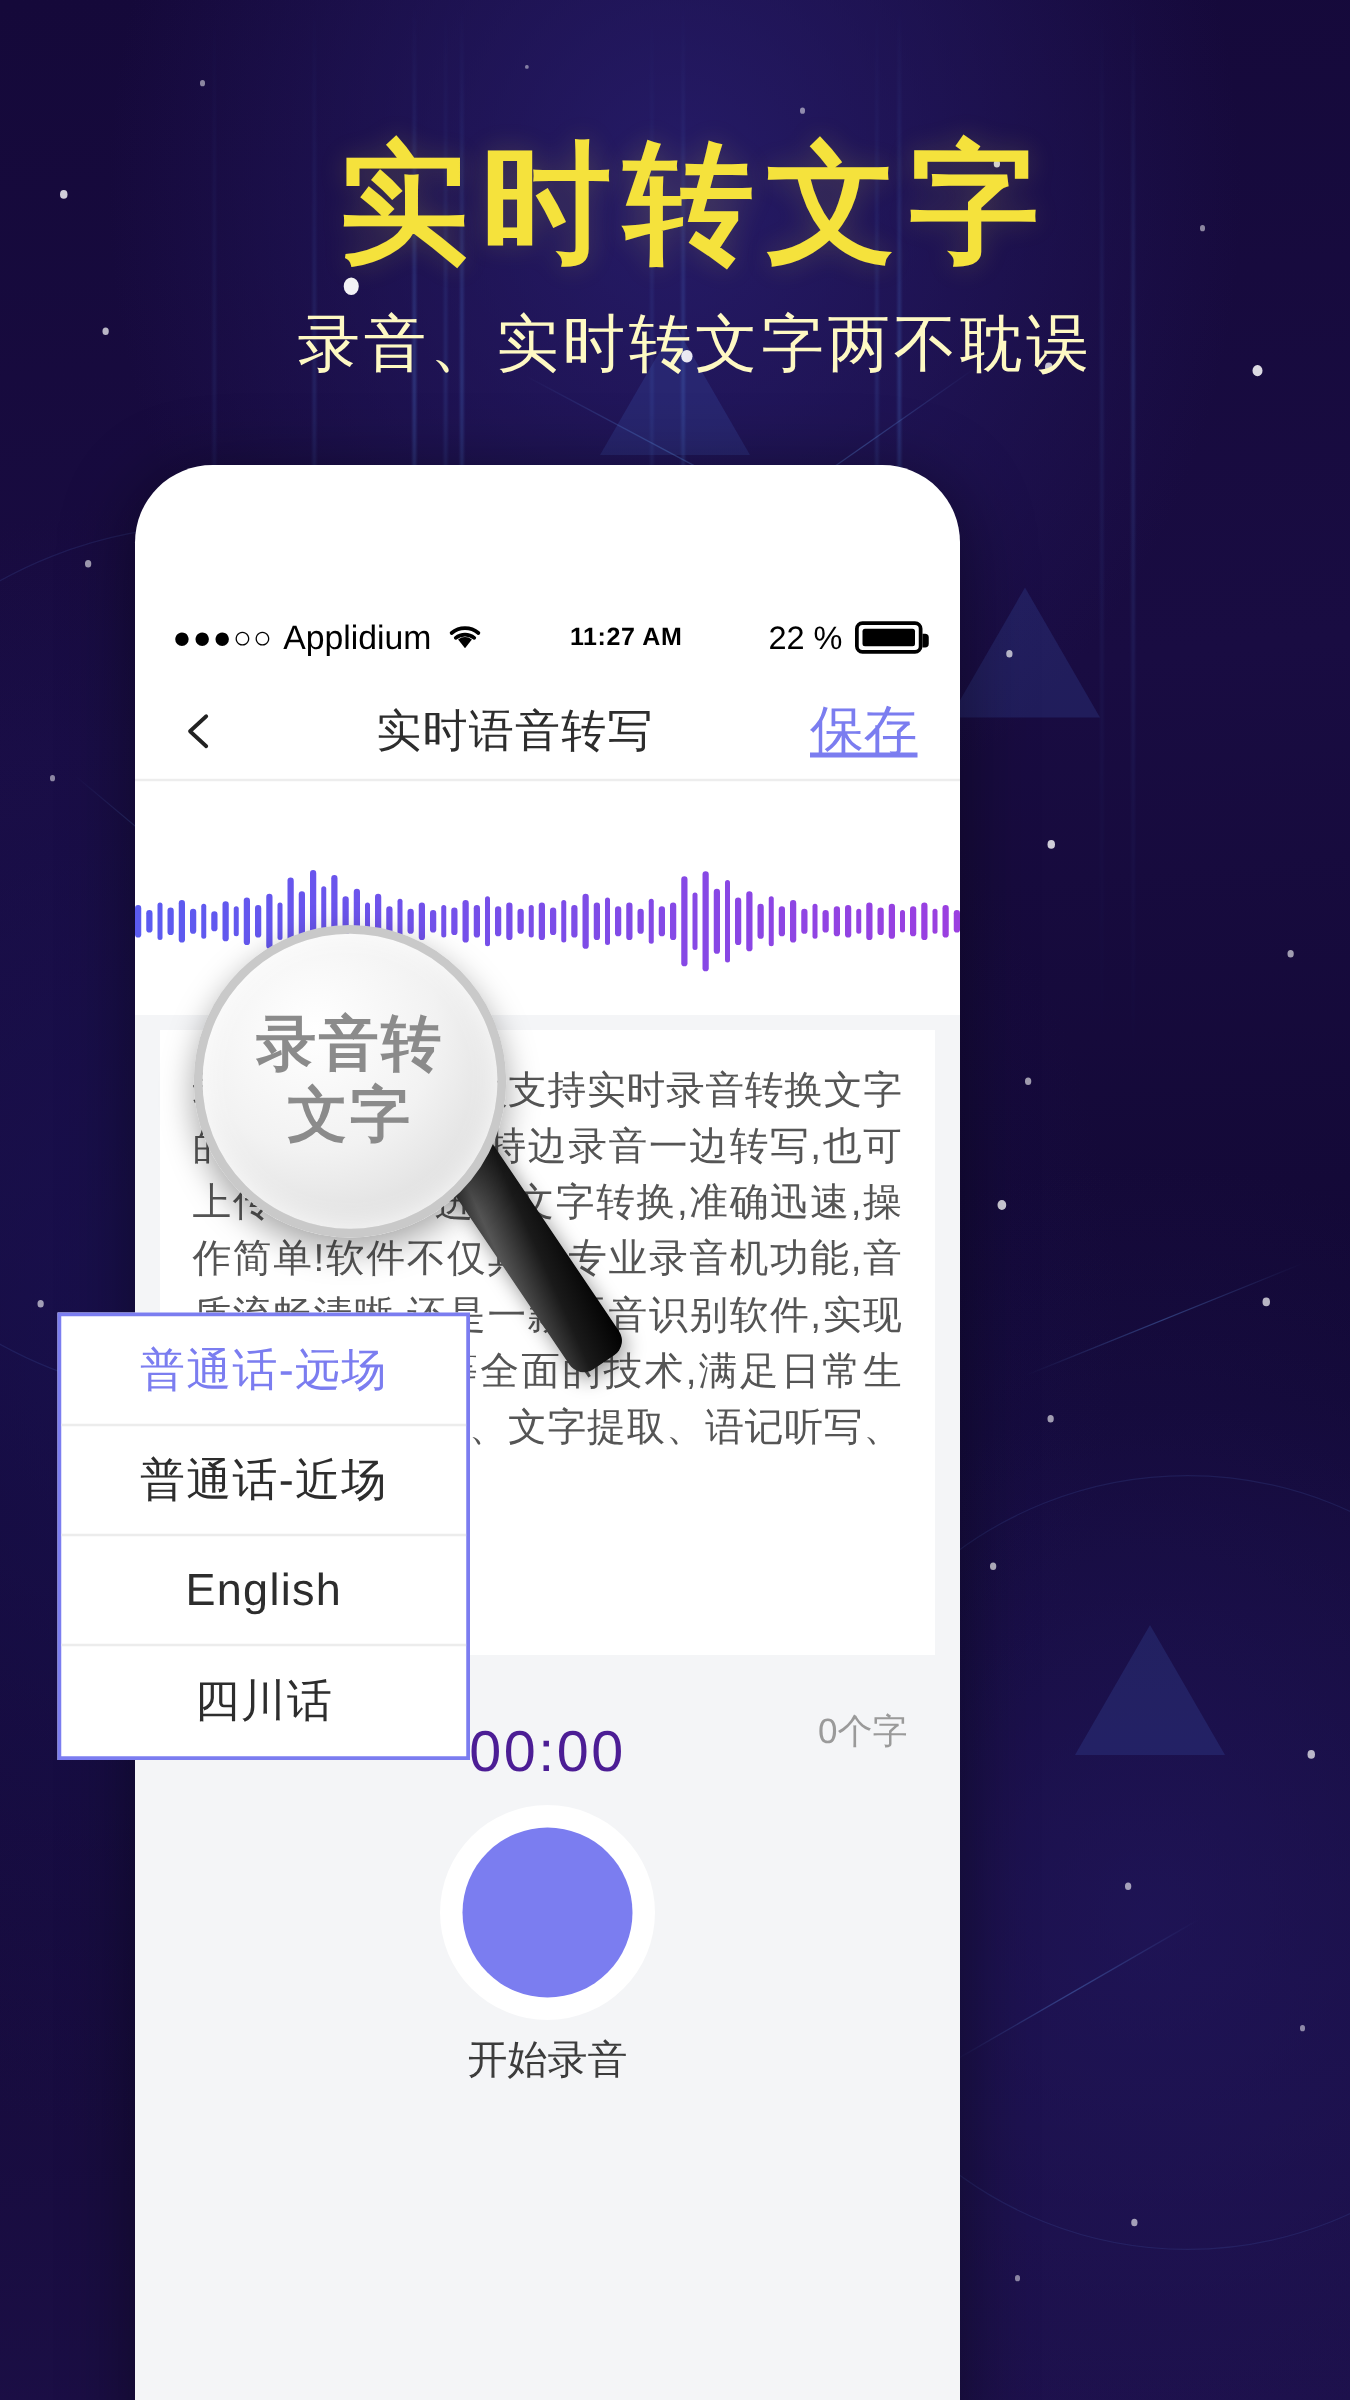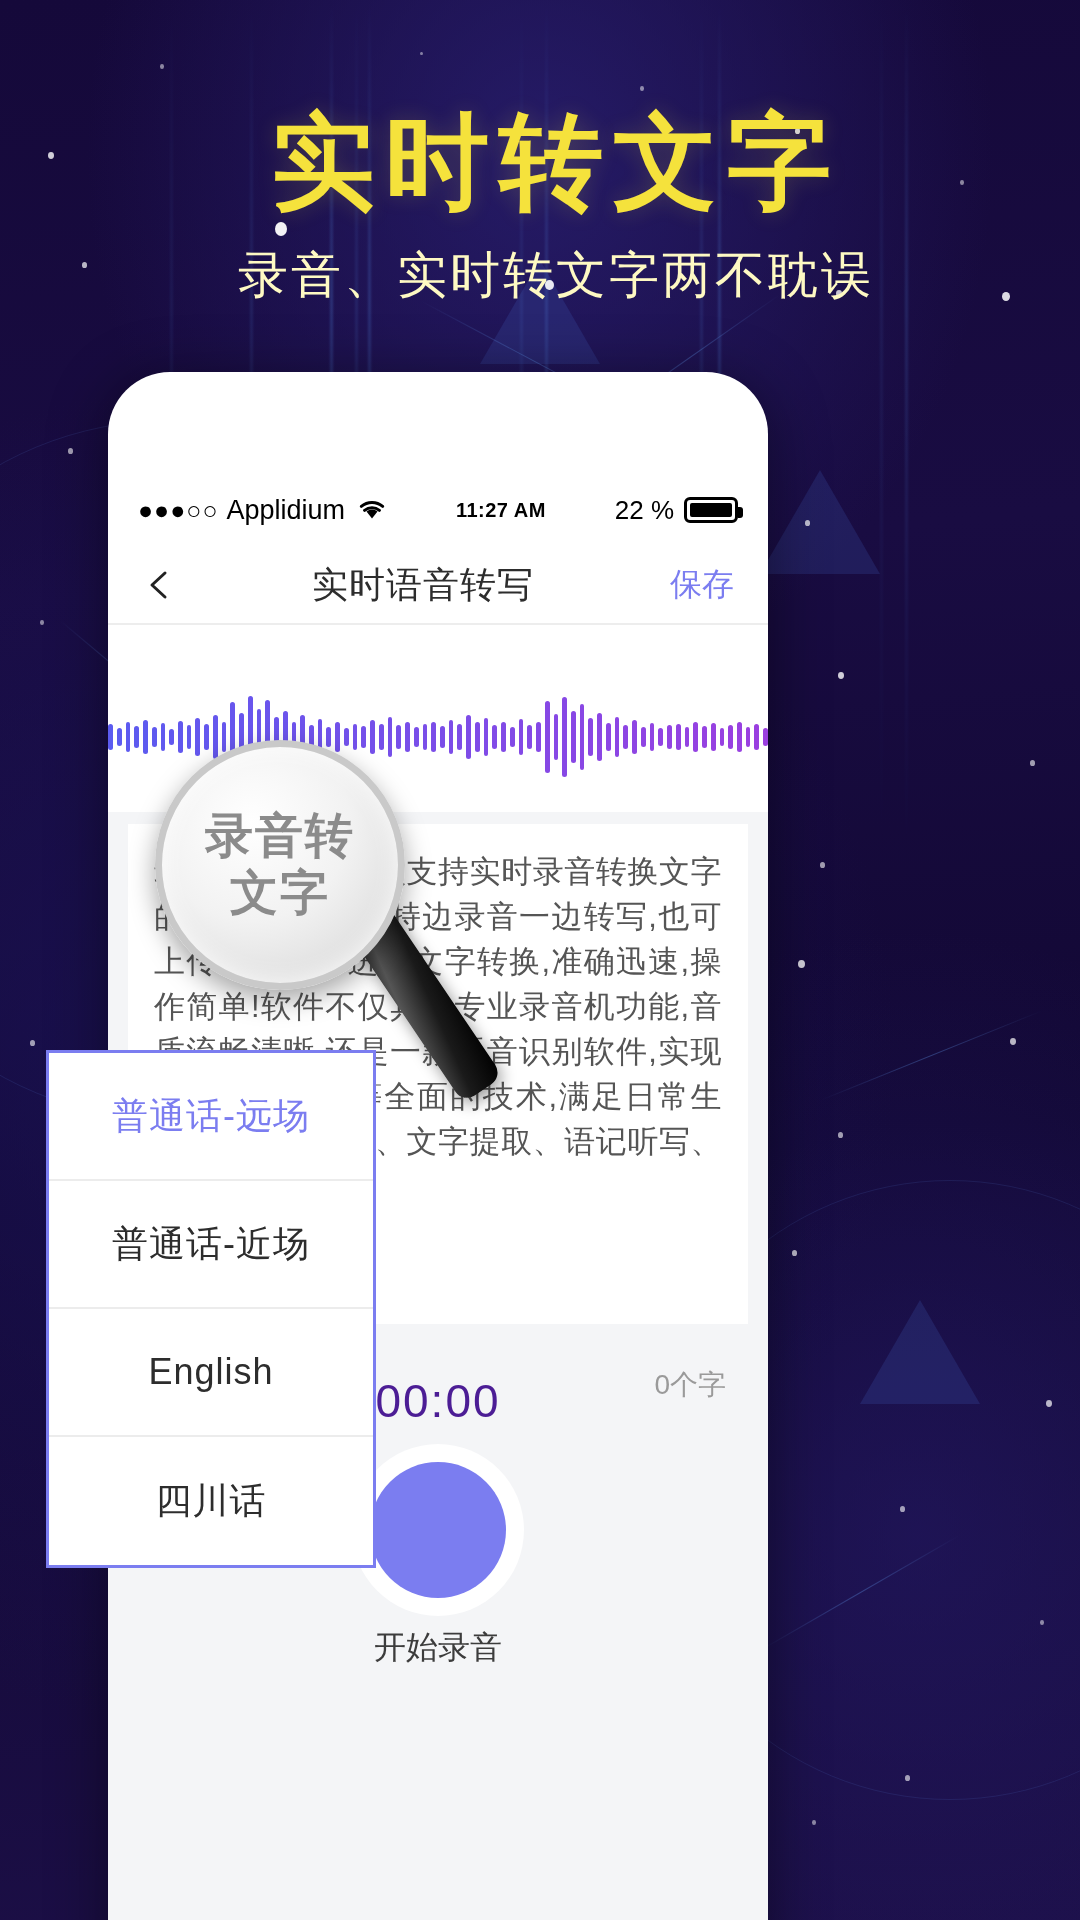--- a/index.html
+++ b/index.html
@@ -94,21 +94,21 @@
   #battery-fill { position:absolute; inset:3px; background:#000; border-radius:2px; }
 
   
   #nav-bar {
     position:absolute; top:175px; left:0; width:660px; height:78px;
     display:flex; align-items:center; padding:0 34px;
     border-bottom:2px solid #ededed;
   }
   #back-icon { width:34px; height:34px; flex:0 0 34px; }
   #nav-title { flex:1; text-align:center; font-size:36px; color:#2d2d2d; letter-spacing:1px; }
-  #save-button { font-size:32px; color:#7b7df0; }
+  #save-button { font-size:43px; color:#7b7df0;text-decoration:underline; }
 
   
   #waveform {
     position:absolute; top:300px; left:0; width:660px; height:130px;
     display:flex; align-items:center; justify-content:center; gap:4px;
   }
   .wbar { width:7px; border-radius:3px; }
 
   
   #transcript-card {
@@ -183,21 +183,21 @@
   
   #lang-dropdown {
     position:absolute; left:46px; top:1050px;
     width:330px;
     background:#ffffff;
     border:3px solid #7b7df0;
     z-index:30;
     overflow:hidden;
   }
   .lang-item {
-    height:128px; display:flex; align-items:center; justify-content:center;
+    height:88px; display:flex; align-items:center; justify-content:center;
     font-size:36px; color:#2d2d2d; letter-spacing:1px;
     border-bottom:2px solid #ececec;
   }
   .lang-item:last-child { border-bottom:none; }
   .lang-item.selected { color:#7b7df0; }
 </style>
 </head>
 <body>
 
 <div id="bg">

